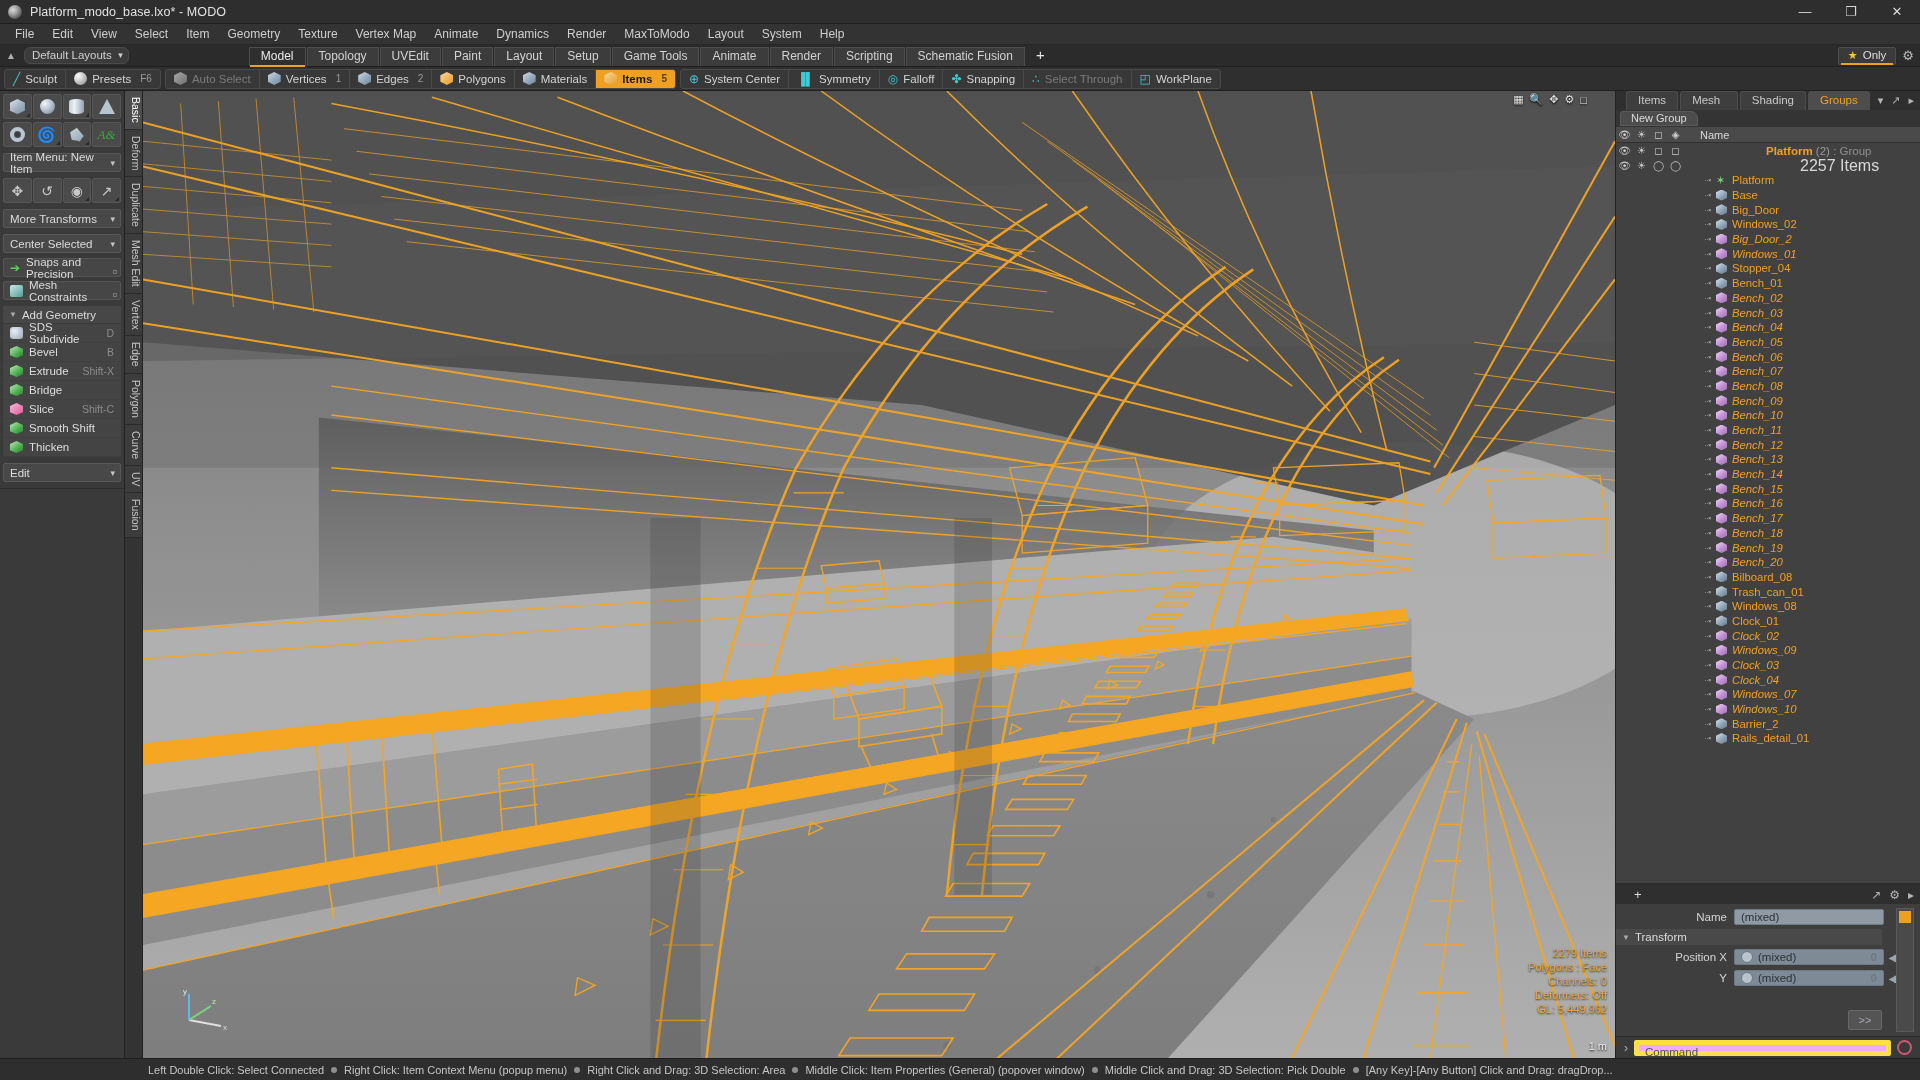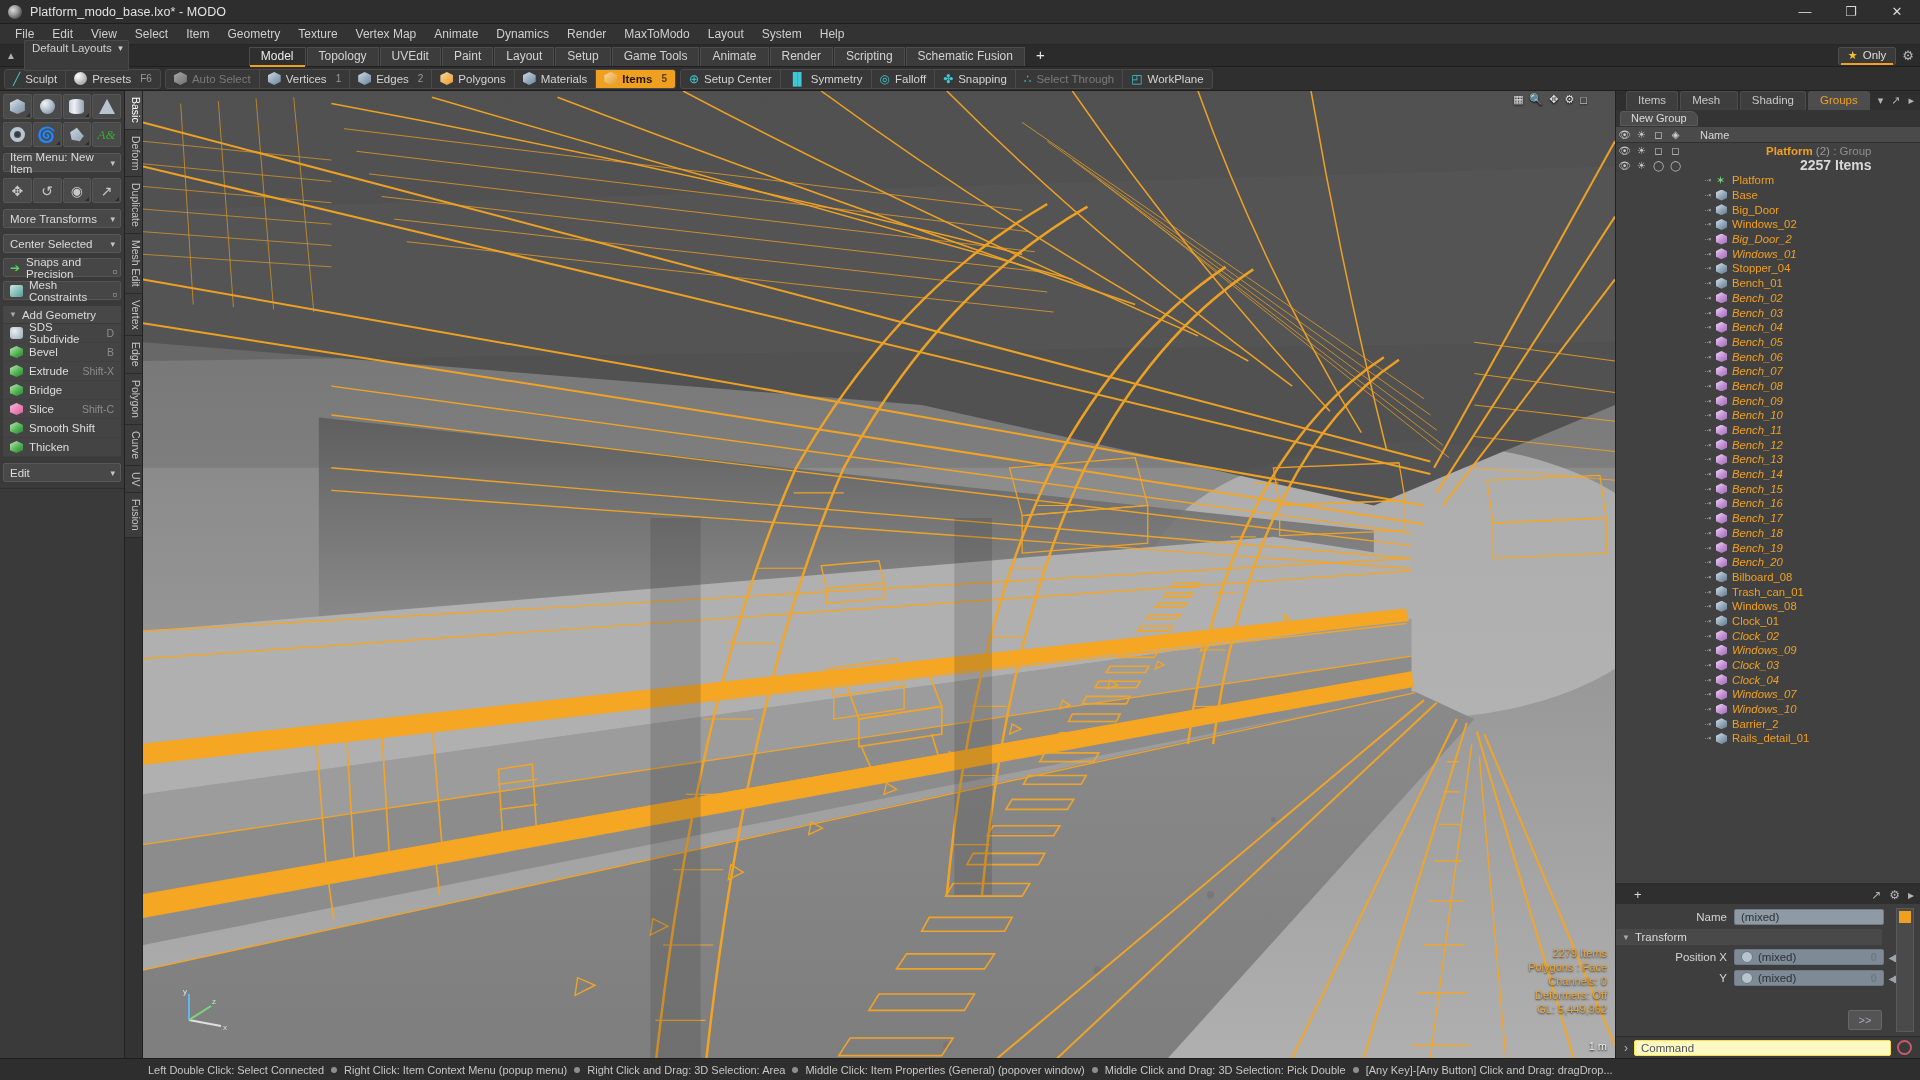--- a/index.html
+++ b/index.html
@@ -37,22 +37,22 @@
   .menu-item { padding: 0 9px; line-height: 21px; font-size: 12px; color: #cfcfcf; }
 
   
   .layoutrow {
     height: 22px; flex: 0 0 22px; background: #2b2b2b; display: flex; align-items: stretch;
     border-bottom: 1px solid #1f1f1f;
   }
   .layout-left { display: flex; align-items: center; padding-left: 6px; }
   .lay-up-icon { color: #b0b0b0; font-size: 10px; margin-right: 8px; }
   .layout-dd {
-    background: #3b3b3b; border: 1px solid #4a4a4a; height: 31px; line-height: 15px;
-    padding: 0 16px 0 7px; font-size: 11.5px; color: #d0d0d0; position: relative; border-radius: 1px;
+    background: #3b3b3b; border: 1px solid #4a4a4a; height: 17px; line-height: 15px;
+    padding: 0 16px 0 7px; font-size: 11.5px; color: #d0d0d0; position: relative; border-radius: 6px;
   }
   .layout-dd::after { content: "\25BE"; position: absolute; right: 5px; top: 0; font-size: 9px; }
   .layout-tabs { display: flex; align-items: flex-end; margin-left: 120px; }
   .ltab {
     background: #3c3c3c; border: 1px solid #4d4d4d; border-bottom: none;
     height: 19px; line-height: 17px; padding: 0 11px; font-size: 12px; color: #d2d2d2;
     margin-right: 1px; position: relative;
   }
   .ltab.active { background: #2f2f2f; color: #eaeaea; }
   .ltab.active::after {
@@ -209,21 +209,21 @@
     font-size: 11px; color: #d8d8d8;
   }
   .colico { width: 17px; text-align: center; font-size: 10px; color: #cfcfcf; }
   .colname { padding-left: 16px; }
   .rp-list { flex: 1; overflow: hidden; background: #414141; position: relative; }
   .rp-toprow { display: flex; align-items: center; height: 15px; }
   .rp-toprow .colico { color: #c9c9c9; }
   .grp-title { font-size: 11.5px; color: #f0a020; font-weight: bold; padding-left: 82px; }
   .grp-title .cnt { color: #9a9a9a; font-weight: normal; }
   .grp-title .typ { color: #8f8f8f; font-weight: normal; }
-  .grp-sub { font-size: 14px; color: #d8d8d8; padding-left: 116px; height: 15px; line-height: 15px; font-weight: bold; }
+  .grp-sub { font-size: 16px; color: #d8d8d8; padding-left: 116px; height: 15px; line-height: 15px; }
   .it-row { display: flex; align-items: center; height: 14.7px; padding-left: 88px; font-size: 11.3px; }
   .it-row .dash { width: 12px; color: #8e8e8e; font-size: 9px; letter-spacing: -1px; }
   .mini-cube { width: 11px; height: 11px; margin-right: 5px; flex: none;
     clip-path: polygon(50% 0,100% 25%,100% 78%,50% 100%,0 78%,0 25%); }
   .mc-blue { background: linear-gradient(140deg,#d7e3ee,#8fa4b6 55%,#64788a); }
   .mc-pink { background: linear-gradient(140deg,#f0d6f7,#c18fd2 55%,#9c6fb0); }
   .it-label { color: #f0a020; }
   .it-label.inst { font-style: italic; }
   .loc-ico { width: 11px; margin-right: 5px; font-size: 11px; line-height: 1; flex: none; }
   .rp-divider { height: 3px; background: #2d2d2d; }
@@ -250,21 +250,21 @@
                 padding-left: 6px; font-size: 11.5px; color: #dadada; margin: 2px 34px 3px 0; }
   .pr-section .caret { font-size: 8px; color: #aaa; }
   .gt-btn { position: absolute; right: 38px; bottom: 6px; width: 34px; height: 20px; background: #545454;
             border: 1px solid #676767; border-radius: 2px; color: #aab; display: flex;
             align-items: center; justify-content: center; font-size: 11px; }
   .scroll-strip { position: absolute; right: 6px; top: 4px; bottom: 4px; width: 18px; background: #4a4a4a;
                   border: 1px solid #5a5a5a; }
   .scroll-thumb { height: 12px; background: #f0a020; margin: 2px; }
   .cmd-row { height: 22px; flex: none; background: #3a3a3a; display: flex; align-items: center;
              gap: 6px; padding: 0 8px; border-top: 1px solid #2c2c2c; }
-  .cmd-input { flex: 1; height: 16px; background: #fef9c3; border: 1px solid #fde047; border-radius: 2px;
+  .cmd-input { flex: 1; height: 16px; background: #f0abfc; border: 5px solid #fde047; border-radius: 2px;
                font-size: 11.5px; color: #4b555e; padding: 0 6px; line-height: 14px; }
   .cmd-circle { width: 15px; height: 15px; border-radius: 50%; border: 2px solid #c9596f; flex: none; }
 
   
   .statusbar { height: 22px; flex: 0 0 22px; background: #2e2e2e; display: flex; align-items: center;
                border-top: 1px solid #1e1e1e; }
   .sb-left { width: 148px; display: flex; align-items: center; padding-left: 6px; }
   .sb-mid { flex: 1; display: flex; align-items: center; gap: 7px; font-size: 11px; color: #c6c6c6;
             overflow: hidden; white-space: nowrap; }
   .sb-dot { width: 6px; height: 6px; border-radius: 50%; background: #8e8e8e; flex: none; }
@@ -368,21 +368,21 @@
         </div>
         <div class="mb-item active">
           <span class="ico cube-ico orange"></span>
           <span>Items</span>
           <span class="key">5</span>
         </div>
       </div>
     <div class="mb-group" id="mb-action">
         <div class="mb-item">
           <span class="teal">⊕</span>
-          <span>Setup Center</span>
+          <span>System Center</span>
         </div>
         <div class="mb-item">
           <span class="teal">▐▌</span>
           <span>Symmetry</span>
         </div>
         <div class="mb-item">
           <span class="teal">◎</span>
           <span>Falloff</span>
         </div>
         <div class="mb-item">

